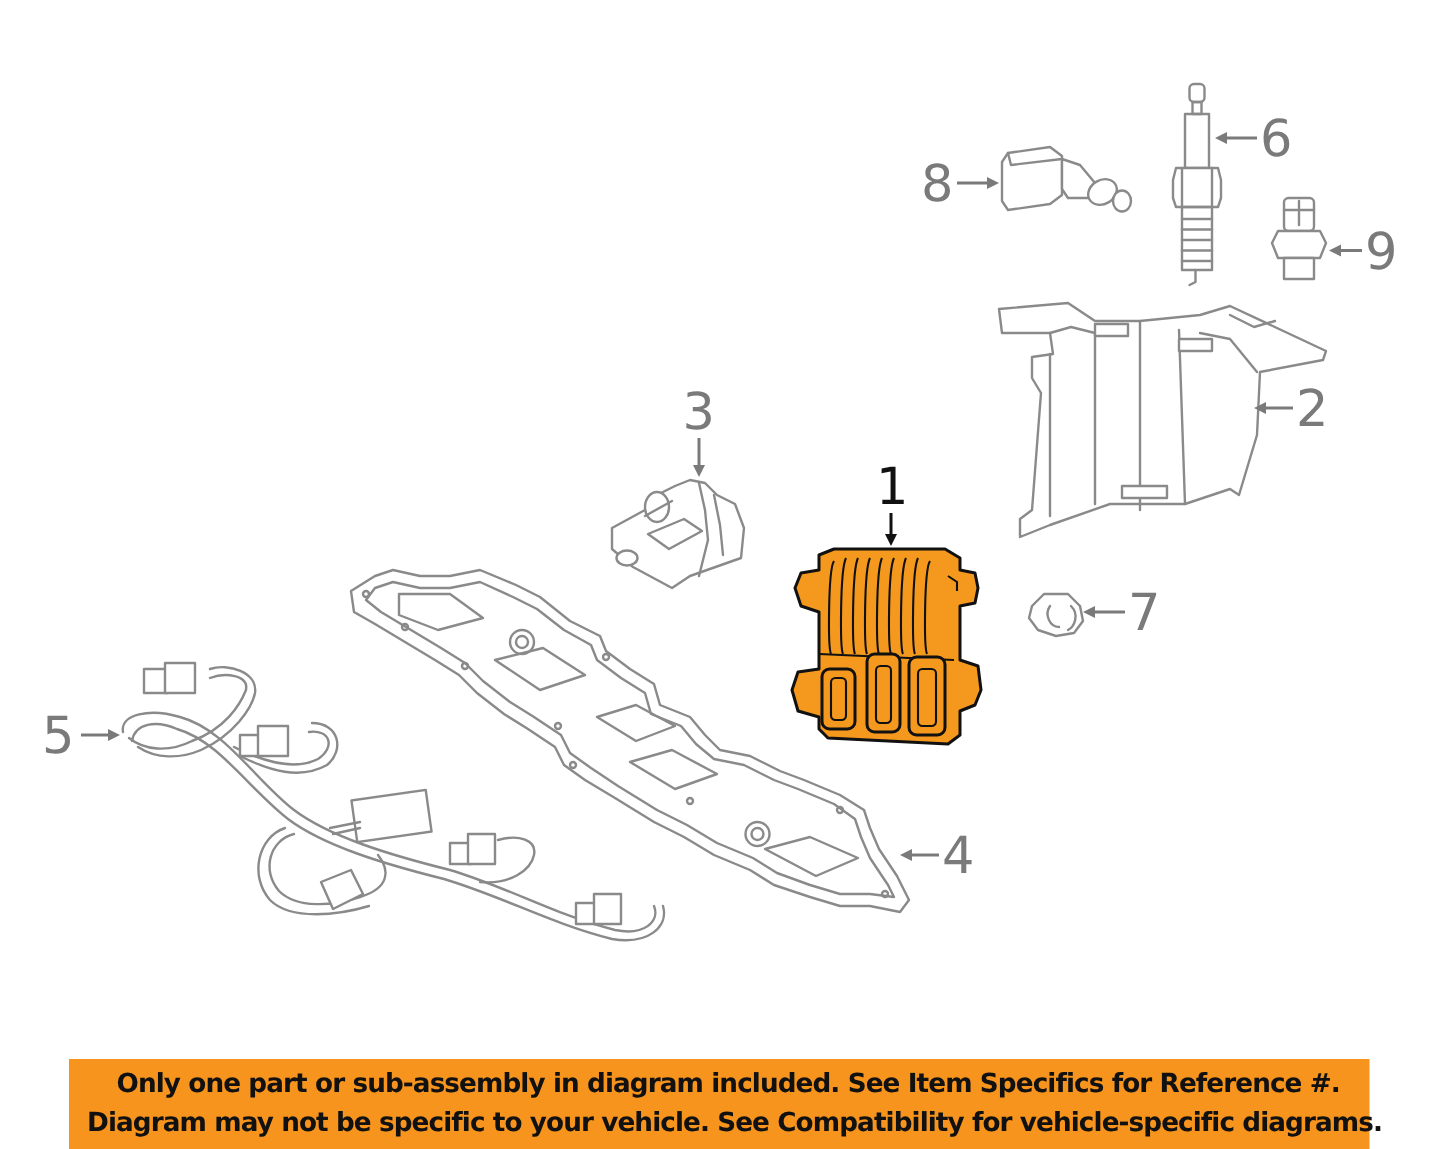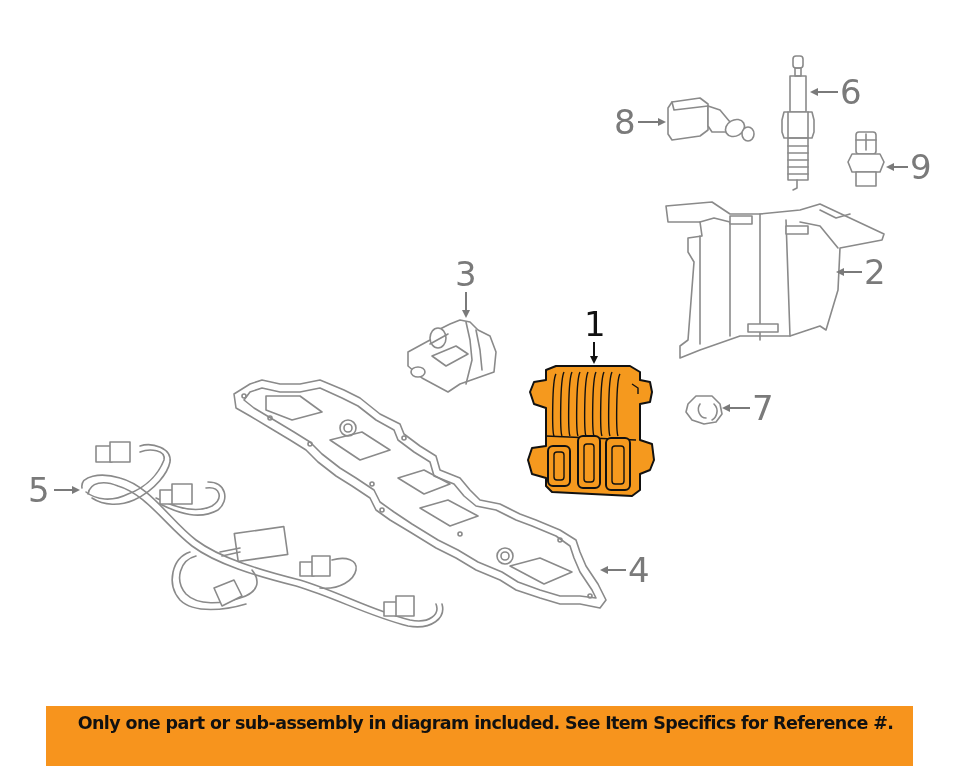--- a/index.html
+++ b/index.html
@@ -193,13 +193,14 @@
   </g>
   <g>
     <text class="callout-hl" x="584" y="336">1</text>
     <line class="arrow-hl" x1="594" y1="342" x2="594" y2="358"></line>
     <polygon class="arrowhead-hl" points="594,364 590,356 598,356"></polygon>
   </g>
 </svg>
 
 <div id="banner">
   <span class="bline">Only one part or sub-assembly in diagram included. See Item Specifics for Reference #.</span>
+  <span class="bline">Diagram may not be specific to your vehicle. See Compatibility for vehicle-specific diagrams.</span>
 </div>
 
 </body></html>

